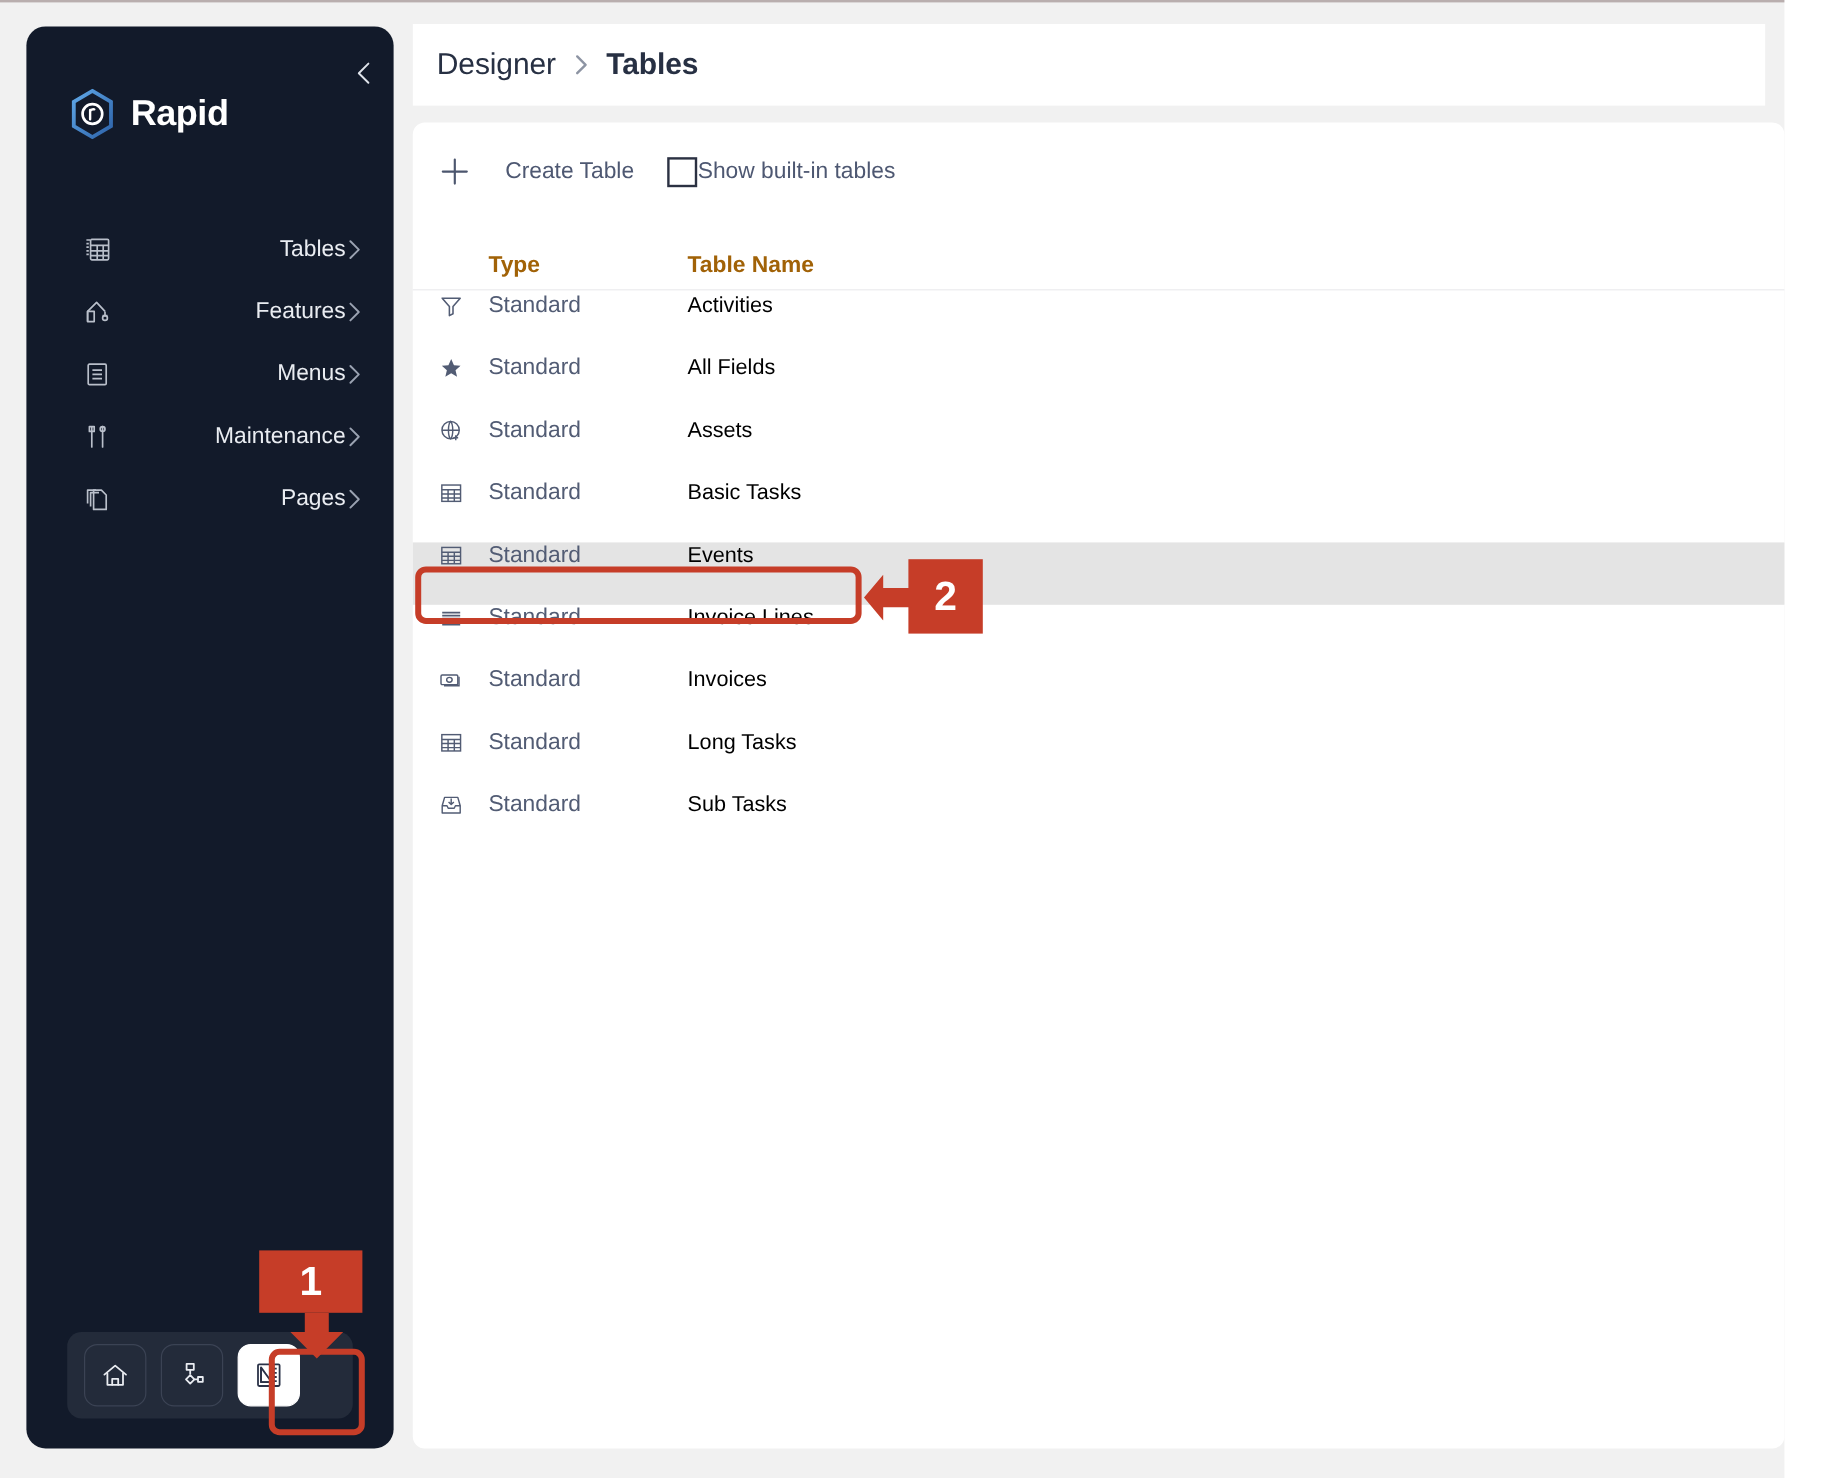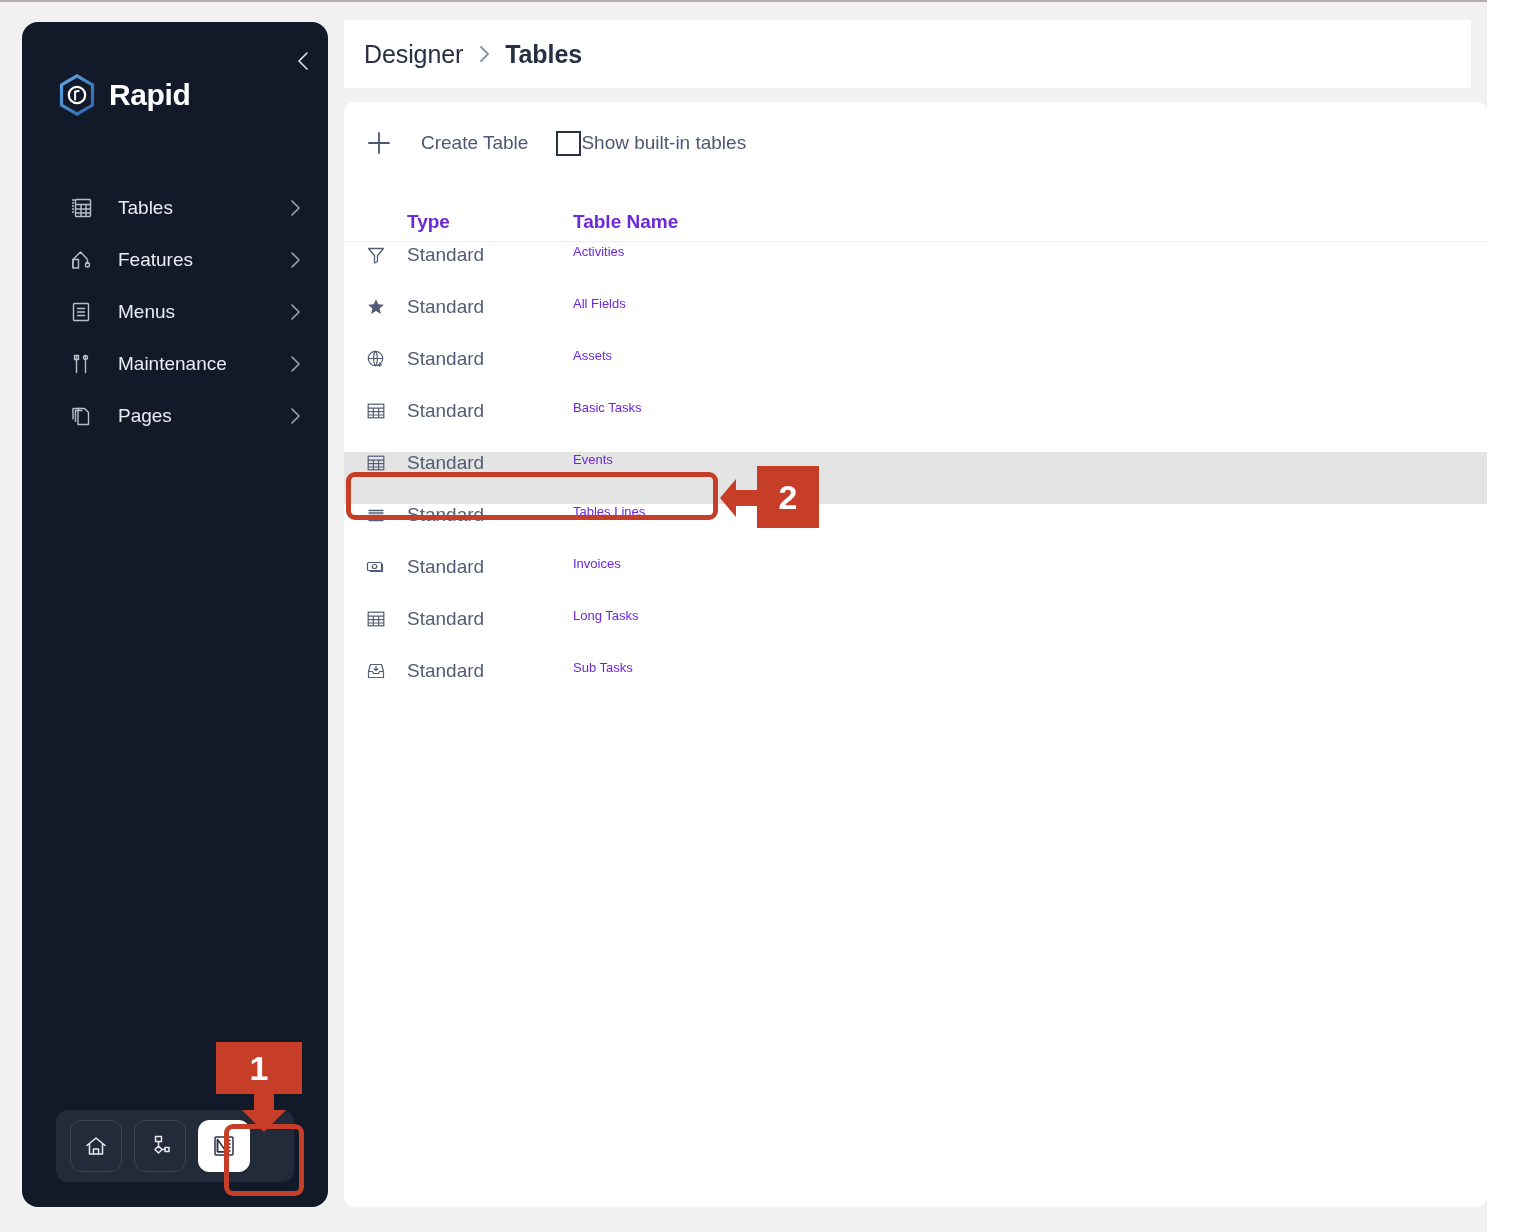--- a/index.html
+++ b/index.html
@@ -23,20 +23,21 @@
 
   
   #sidebar {
     position: absolute;
     left: 22px; top: 20px;
     width: 306px;
     height: 1185px;
     background: #121a2a;
     border-radius: 16px;
     overflow: hidden;
+    text-align: right;
   }
   #collapse-btn {
     position: absolute;
     right: 12px; top: 26px;
     width: 26px; height: 26px;
     display: flex; align-items: center; justify-content: center;
     cursor: pointer;
   }
   #collapse-btn svg { display: block; }
 
@@ -170,21 +171,21 @@
     display: flex; align-items: flex-end;
     height: 58px;
     border-bottom: 1px solid #ececee;
   }
   .col-icon   { width: 63px; flex: 0 0 63px; }
   .col-type   { width: 166px; flex: 0 0 166px; }
   .col-name   { flex: 1 1 auto; }
   #tbl-head .hcell {
     font-size: 19px;
     font-weight: bold;
-    color: #6d28d9;
+    color: #a16207;
     padding-bottom: 8px;
     margin-top: 36px;
   }
   .row {
     display: flex; align-items: flex-start;
     height: 52px;
     cursor: pointer;
   }
   .row.selected { background: #e4e4e4; }
   .row .cell-icon {
@@ -193,22 +194,22 @@
     color: #525c74;
   }
   .row .cell-icon svg { display:block; }
   .row .cell-type {
     width: 166px; flex: 0 0 166px;
     font-size: 19px;
     color: #525c74;
   }
   .row .cell-name {
     flex: 1 1 auto;
-    font-size: 13px;
-    color: #6d28d9;
+    font-size: 18px;
+    color: #000000;
   }
   #rows { padding-top: 2px; }
 
   
   .ann-box {
     position: absolute;
     border: 5px solid #c63d28;
     border-radius: 9px;
     pointer-events: none;
   }
@@ -470,21 +471,21 @@
           <div class="cell-name">Events</div>
         </div>
 
         <div class="row">
           <div class="cell-icon">
             <svg width="22" height="22" viewBox="0 0 22 22" fill="none" stroke="currentColor" stroke-width="1.5">
               <path d="M3.5 6.5h15M3.5 9h15M3.5 11.5h15M3.5 14h15M3.5 16.5h15"></path>
             </svg>
           </div>
           <div class="cell-type">Standard</div>
-          <div class="cell-name">Tables Lines</div>
+          <div class="cell-name">Invoice Lines</div>
         </div>
 
         <div class="row">
           <div class="cell-icon">
             <svg width="22" height="22" viewBox="0 0 22 22" fill="none" stroke="currentColor" stroke-width="1.2">
               <rect x="2.5" y="6.5" width="14" height="8" rx="1"></rect>
               <ellipse cx="9.5" cy="10.5" rx="2.3" ry="2"></ellipse>
               <path d="M17.5 8v7.5H5"></path>
             </svg>
           </div>

